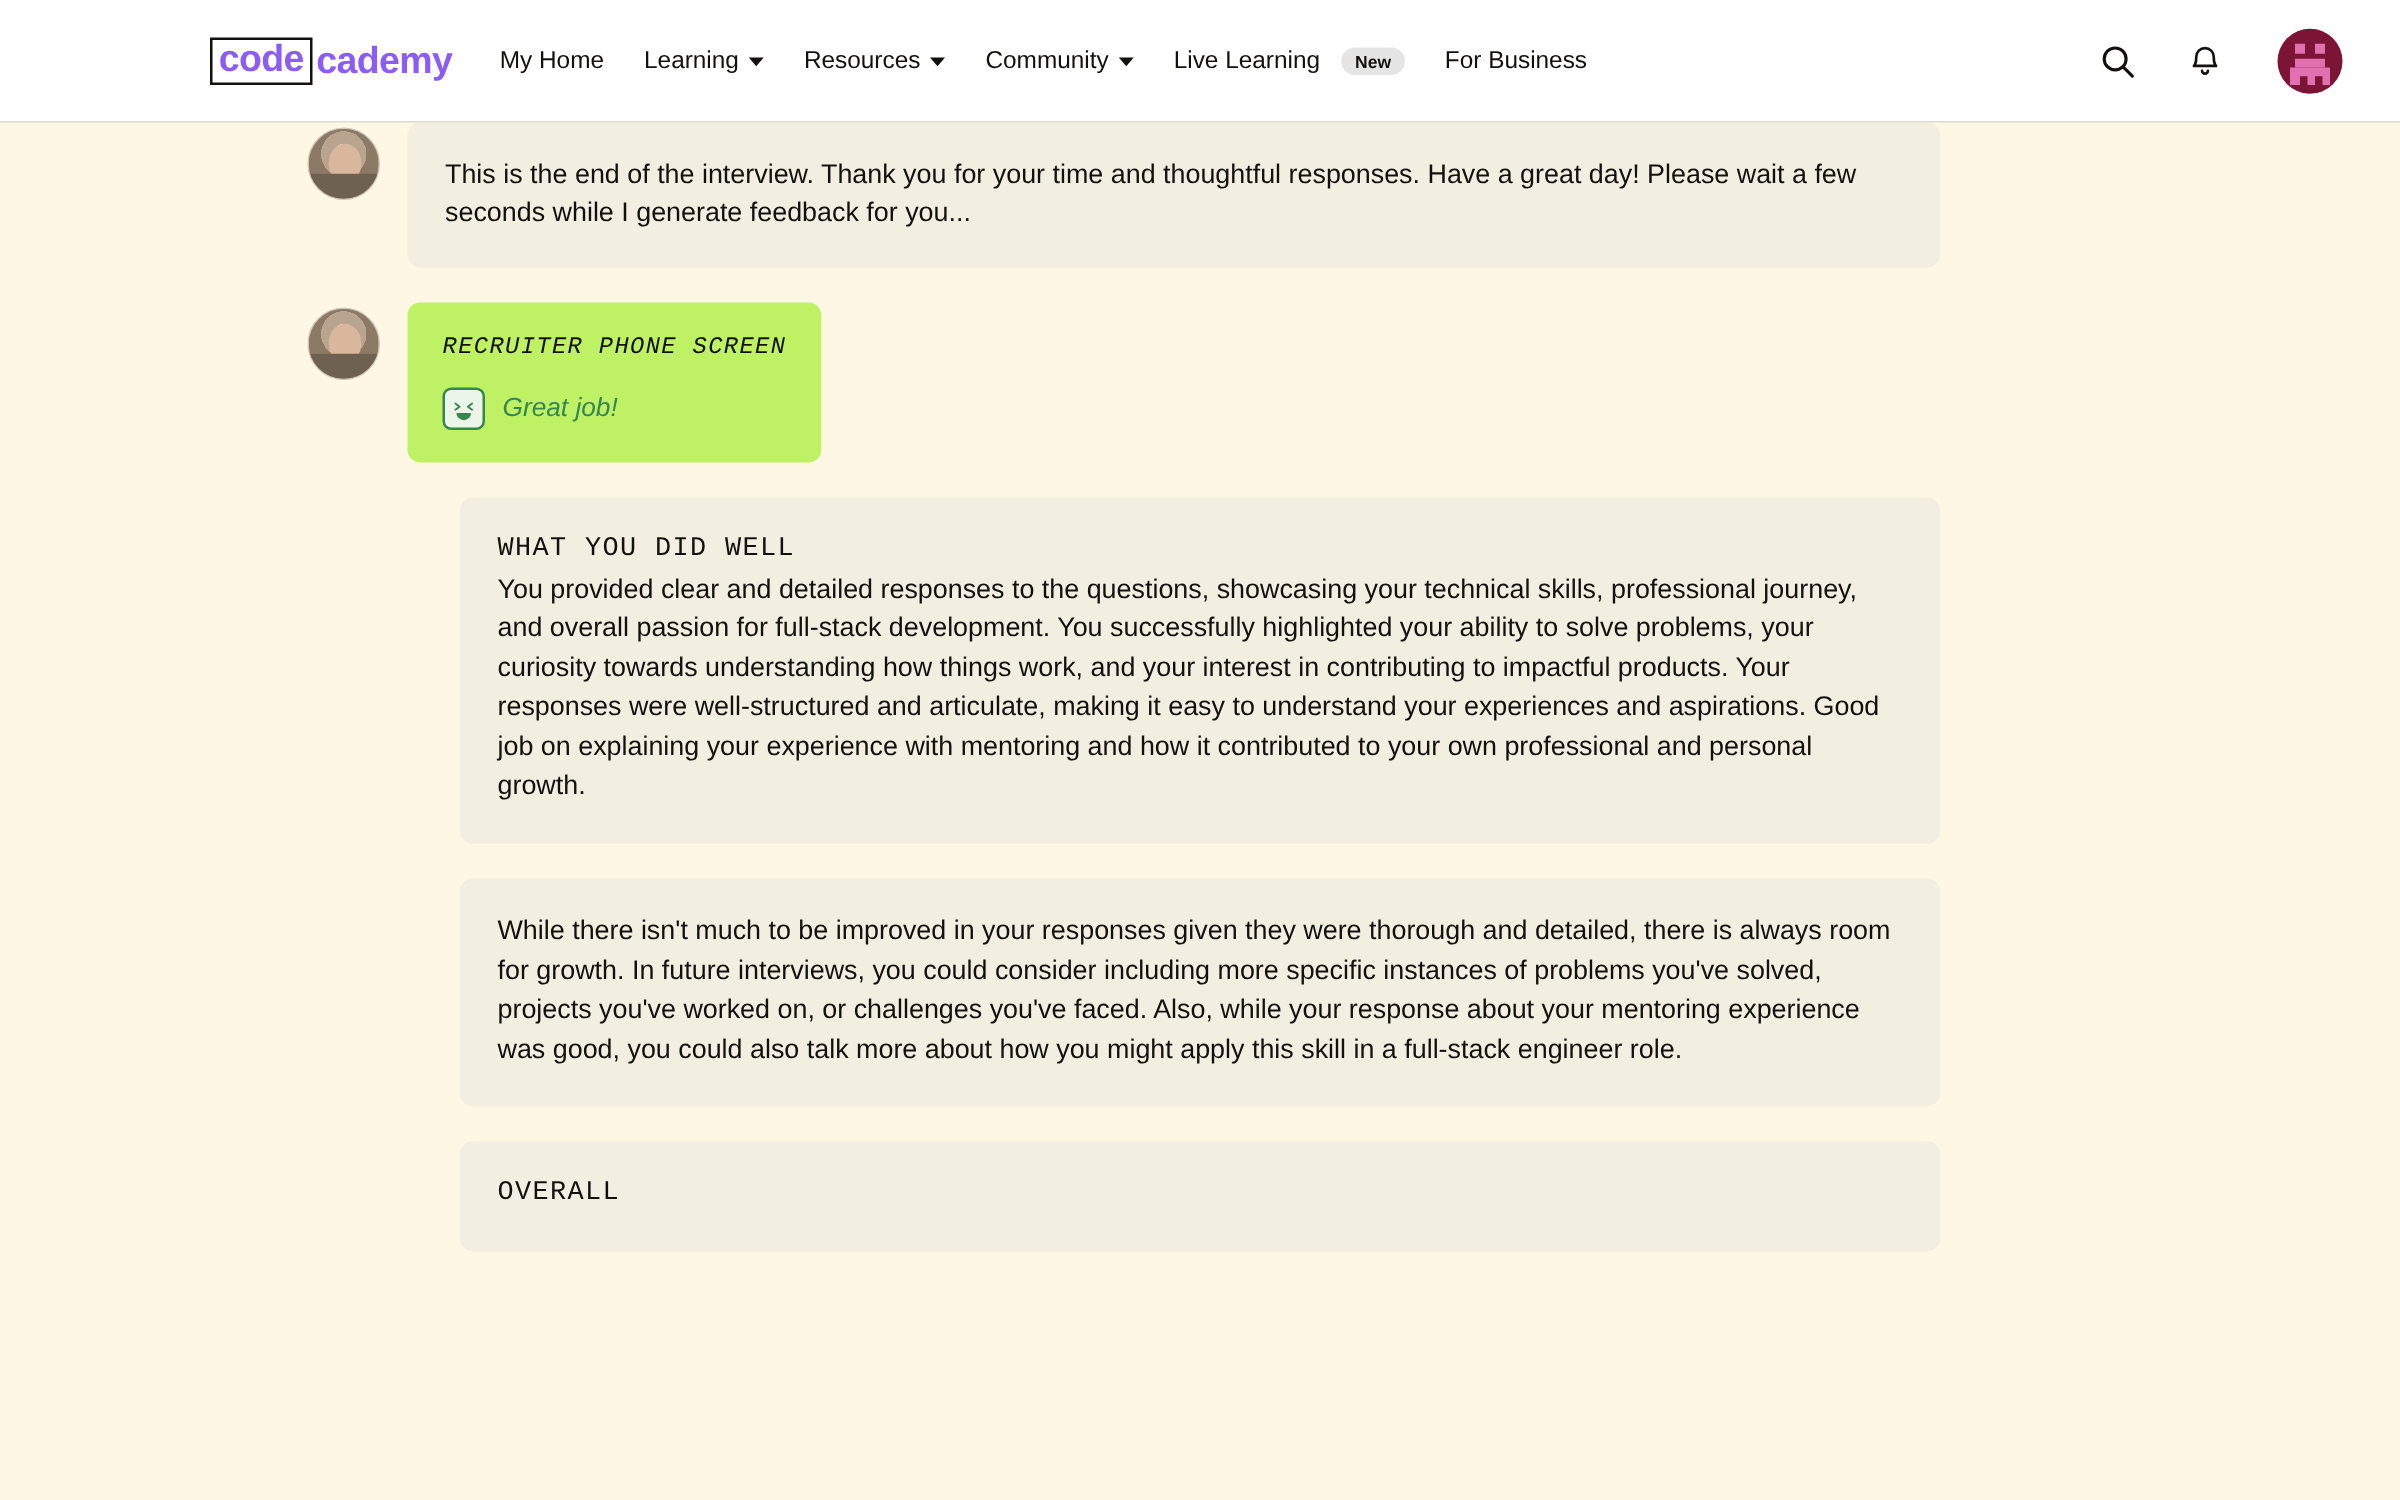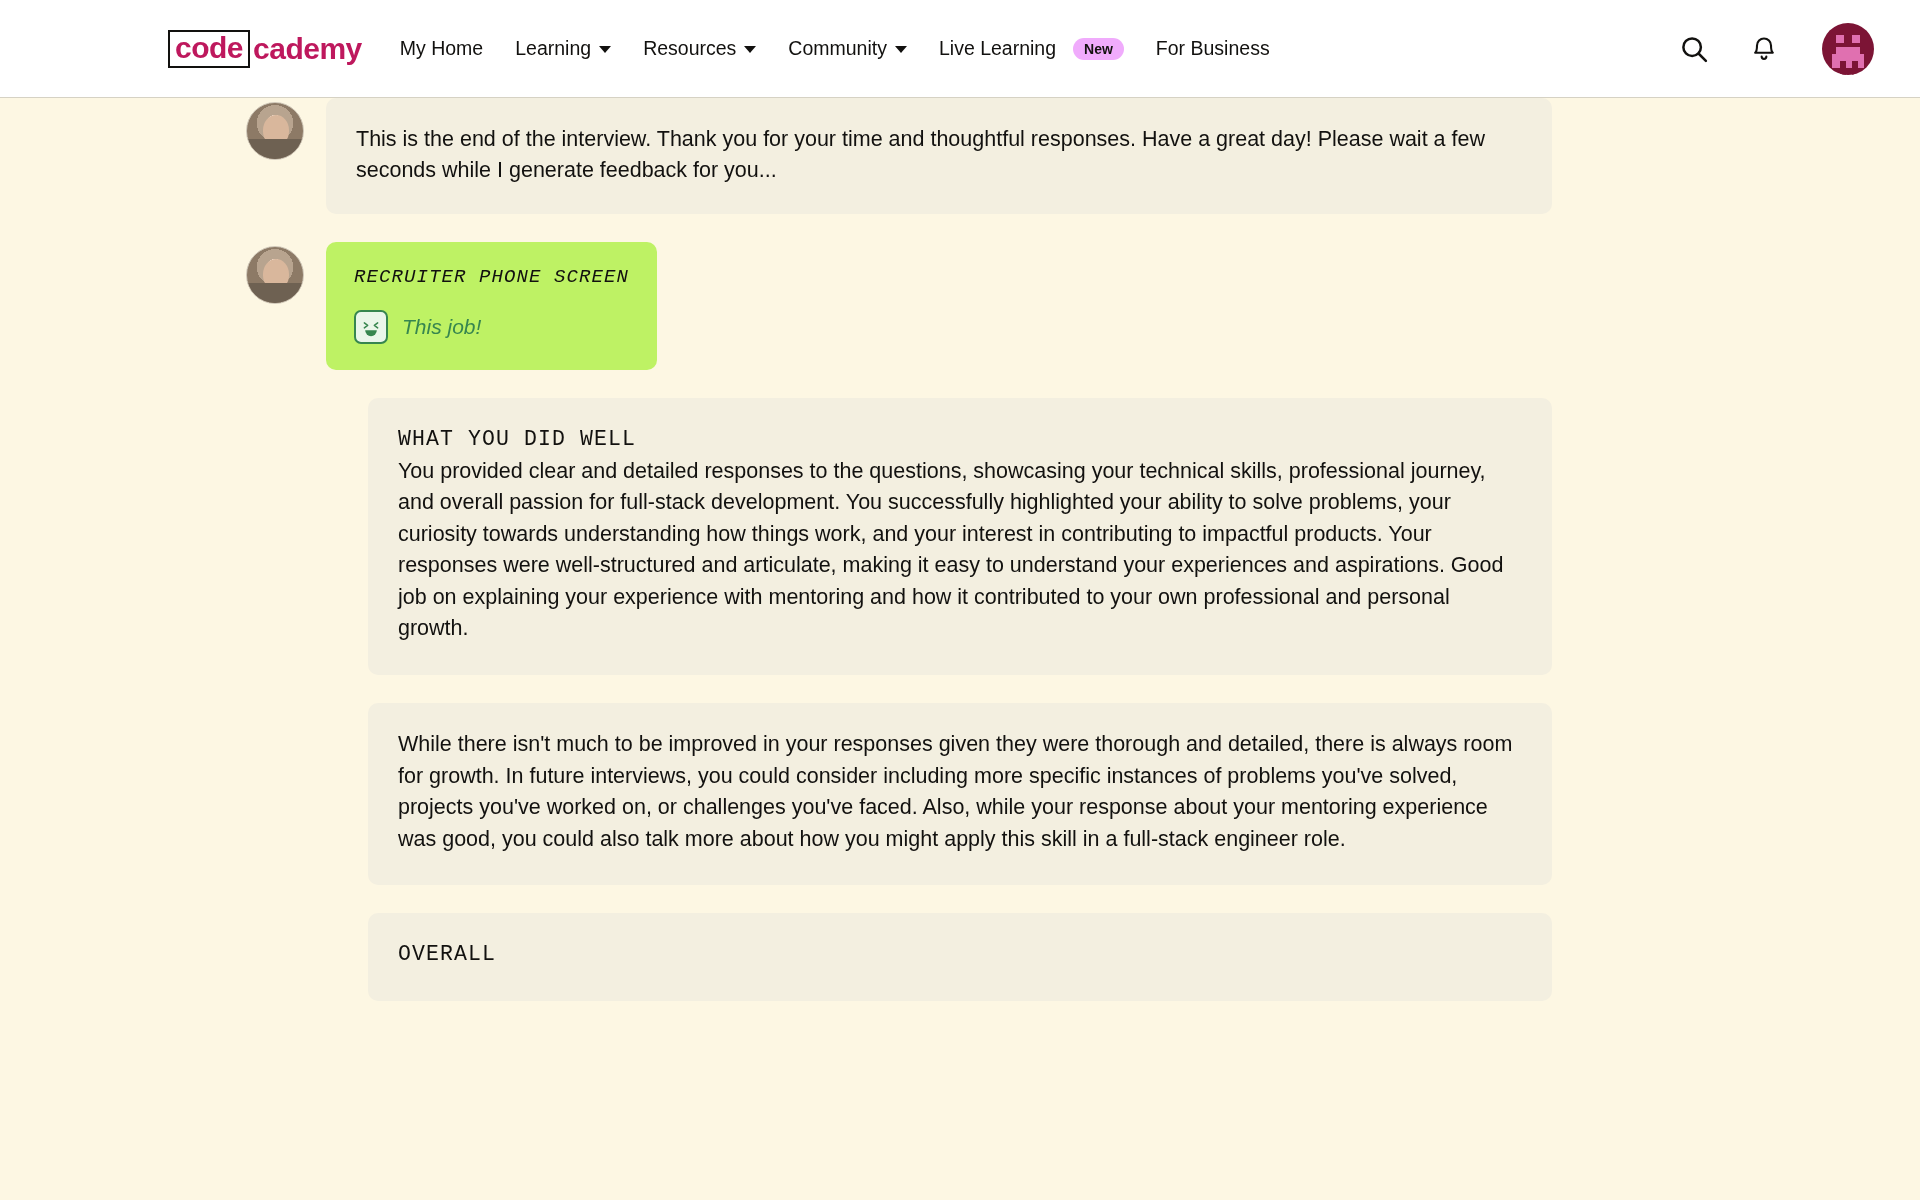--- a/index.html
+++ b/index.html
@@ -22,21 +22,21 @@
     align-items: center;
     padding: 0 46px 0 168px;
     position: relative;
   }
   .logo {
     display: flex;
     align-items: center;
     font-size: 30px;
     font-weight: 700;
     letter-spacing: -0.5px;
-    color: #be185d;
+    color: #8b5cf6;
     margin-right: 22px;
   }
   .logo .code-box {
     border: 2.5px solid #12110f;
     padding: 1px 5px 3px 5px;
     line-height: 1;
   }
   .logo .cademy {
     padding-left: 3px;
     line-height: 1;
@@ -58,21 +58,21 @@
   }
   .caret {
     width: 0; height: 0;
     border-left: 6px solid transparent;
     border-right: 6px solid transparent;
     border-top: 7px solid #12110f;
     display: inline-block;
     margin-top: 2px;
   }
   .badge-new {
-    background: #f0abfc;
+    background: #e5e5e5;
     color: #12110f;
     font-size: 14px;
     font-weight: 700;
     border-radius: 11px;
     padding: 4px 11px;
     margin-left: 9px;
     line-height: 1;
   }
   .header-right {
     margin-left: auto;
@@ -280,21 +280,21 @@
     <div class="grade-card">
       <p class="kicker">RECRUITER PHONE SCREEN</p>
       <div class="grade-row">
         <span class="grade-icon">
           <svg width="20" height="20" viewBox="0 0 24 24" fill="none" stroke="#37864f" stroke-width="1.8">
             <path d="M4 7 L8 10 L4 13" stroke-linecap="round" stroke-linejoin="round"></path>
             <path d="M20 7 L16 10 L20 13" stroke-linecap="round" stroke-linejoin="round"></path>
             <path d="M5 16 h14 a7 7 0 0 1 -14 0 z" fill="#37864f" stroke="none"></path>
           </svg>
         </span>
-        <span class="grade-text">This job!</span>
+        <span class="grade-text">Great job!</span>
       </div>
     </div>
   </div>
 
   <div class="section">
     <p class="kicker">WHAT YOU DID WELL</p>
     <p>You provided clear and detailed responses to the questions, showcasing your technical skills, professional journey, and overall passion for full-stack development. You successfully highlighted your ability to solve problems, your curiosity towards understanding how things work, and your interest in contributing to impactful products. Your responses were well-structured and articulate, making it easy to understand your experiences and aspirations. Good job on explaining your experience with mentoring and how it contributed to your own professional and personal growth.</p>
   </div>
 
   <div class="section">

